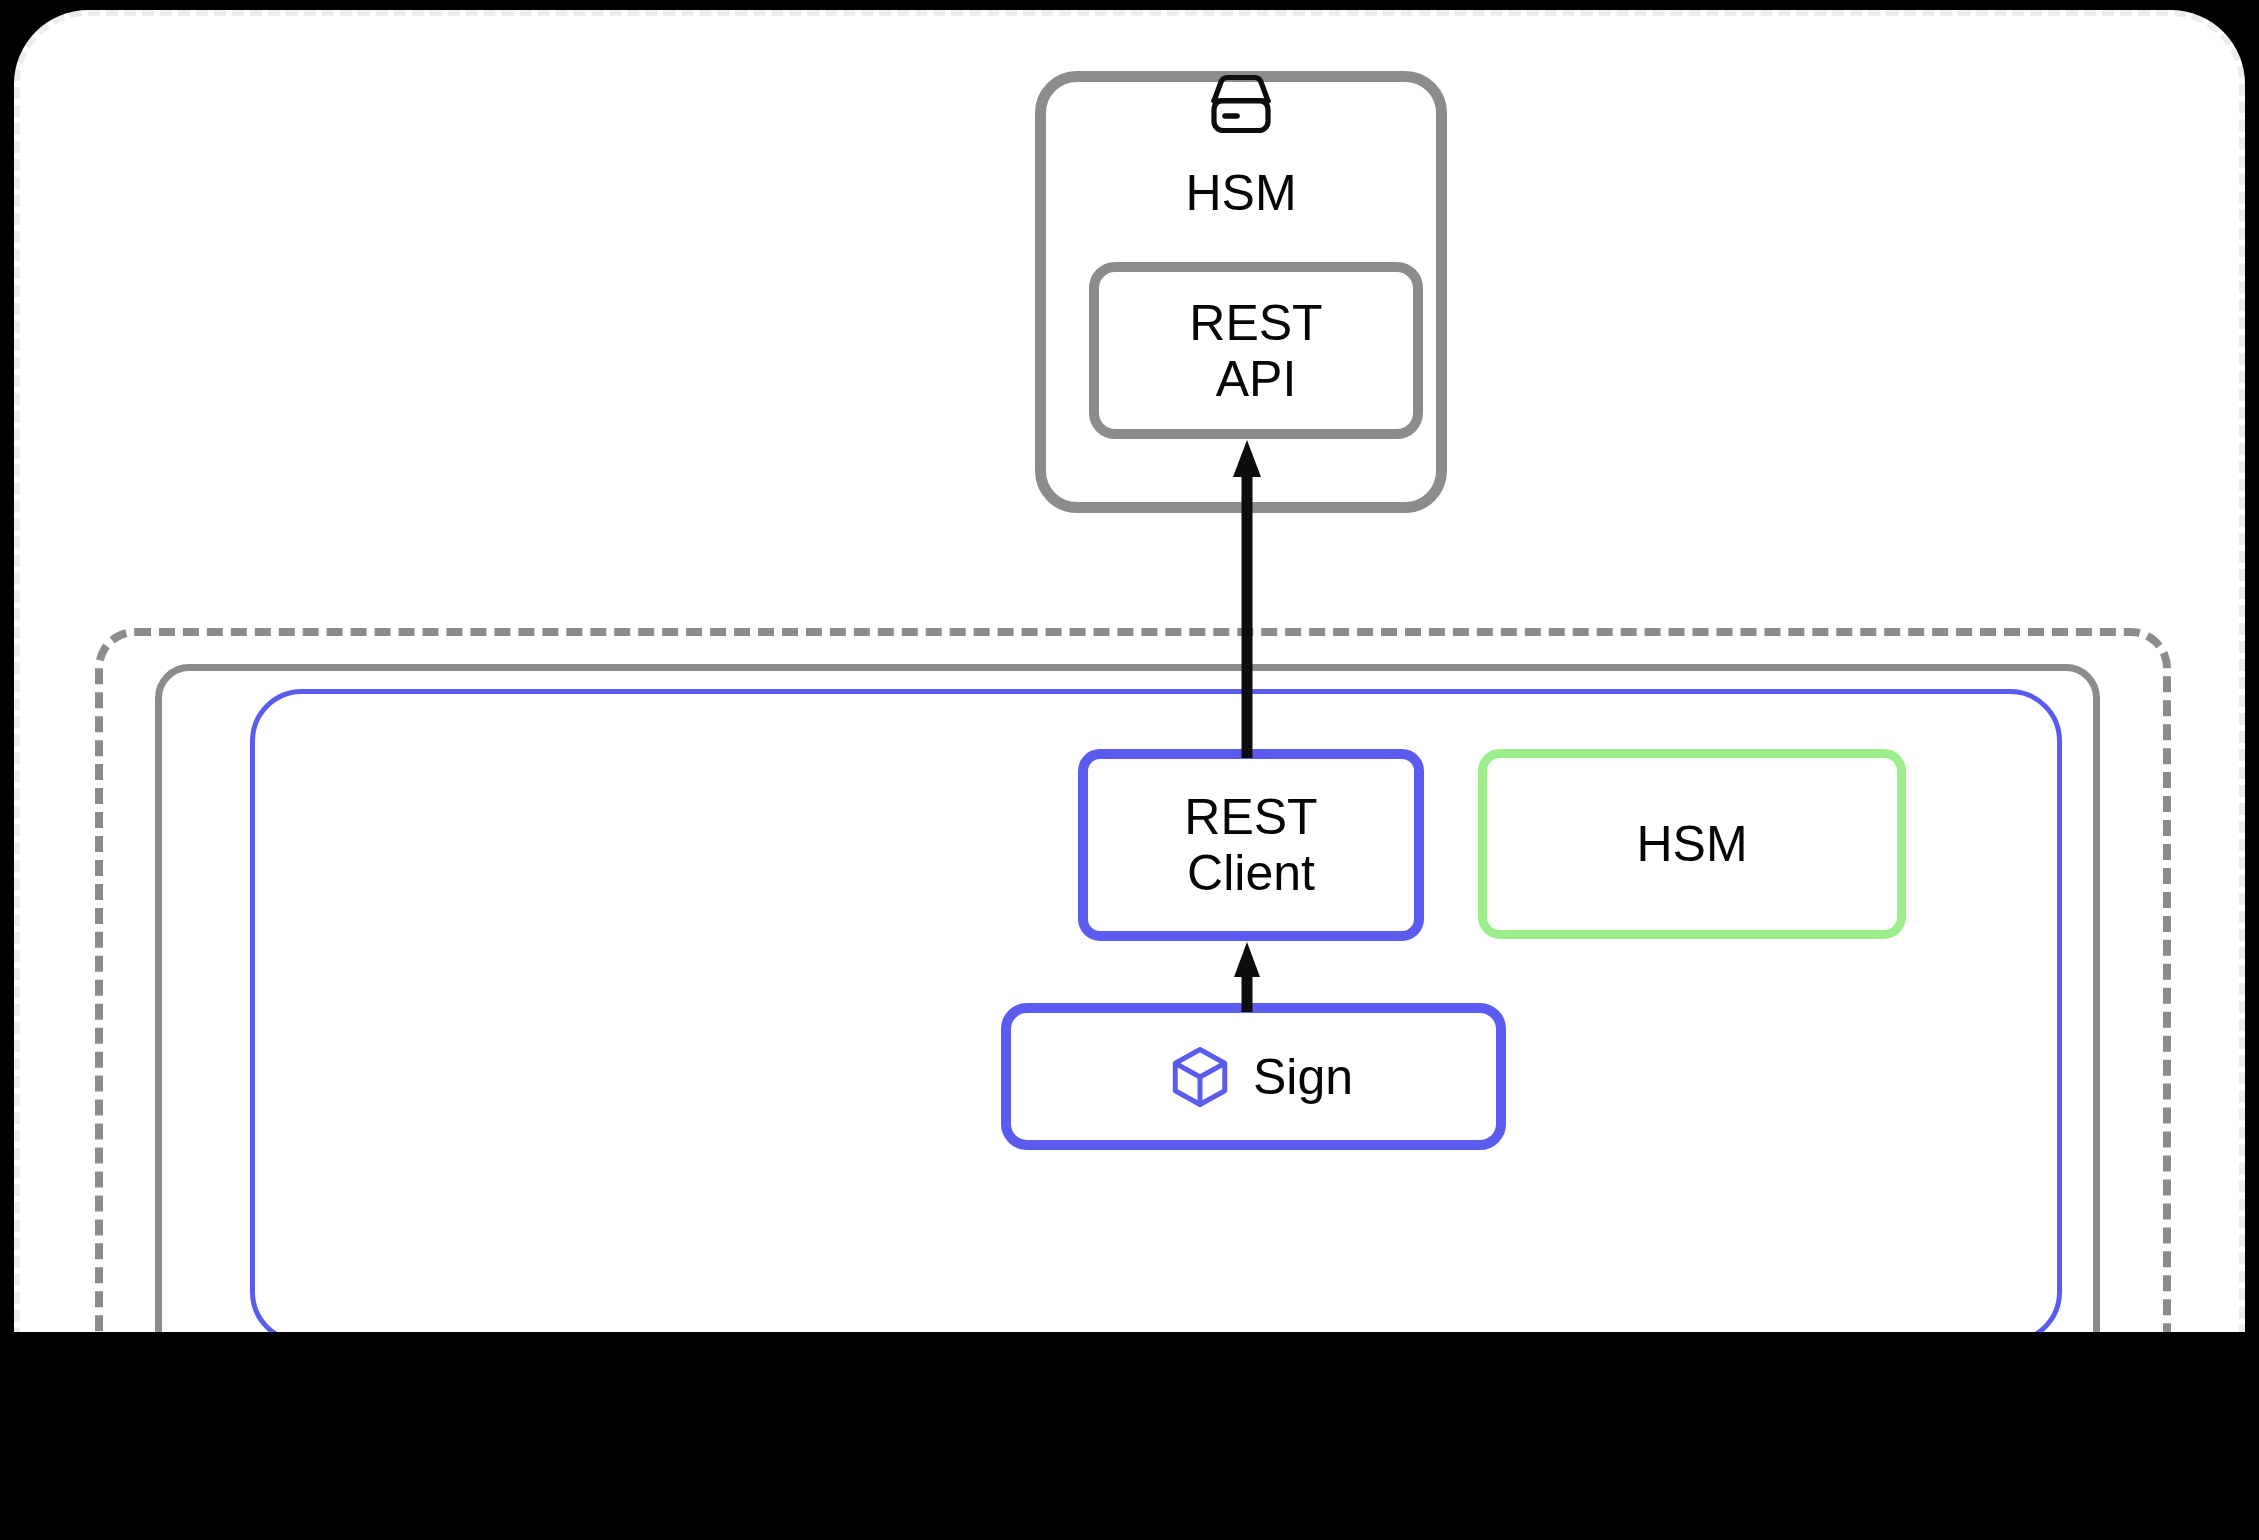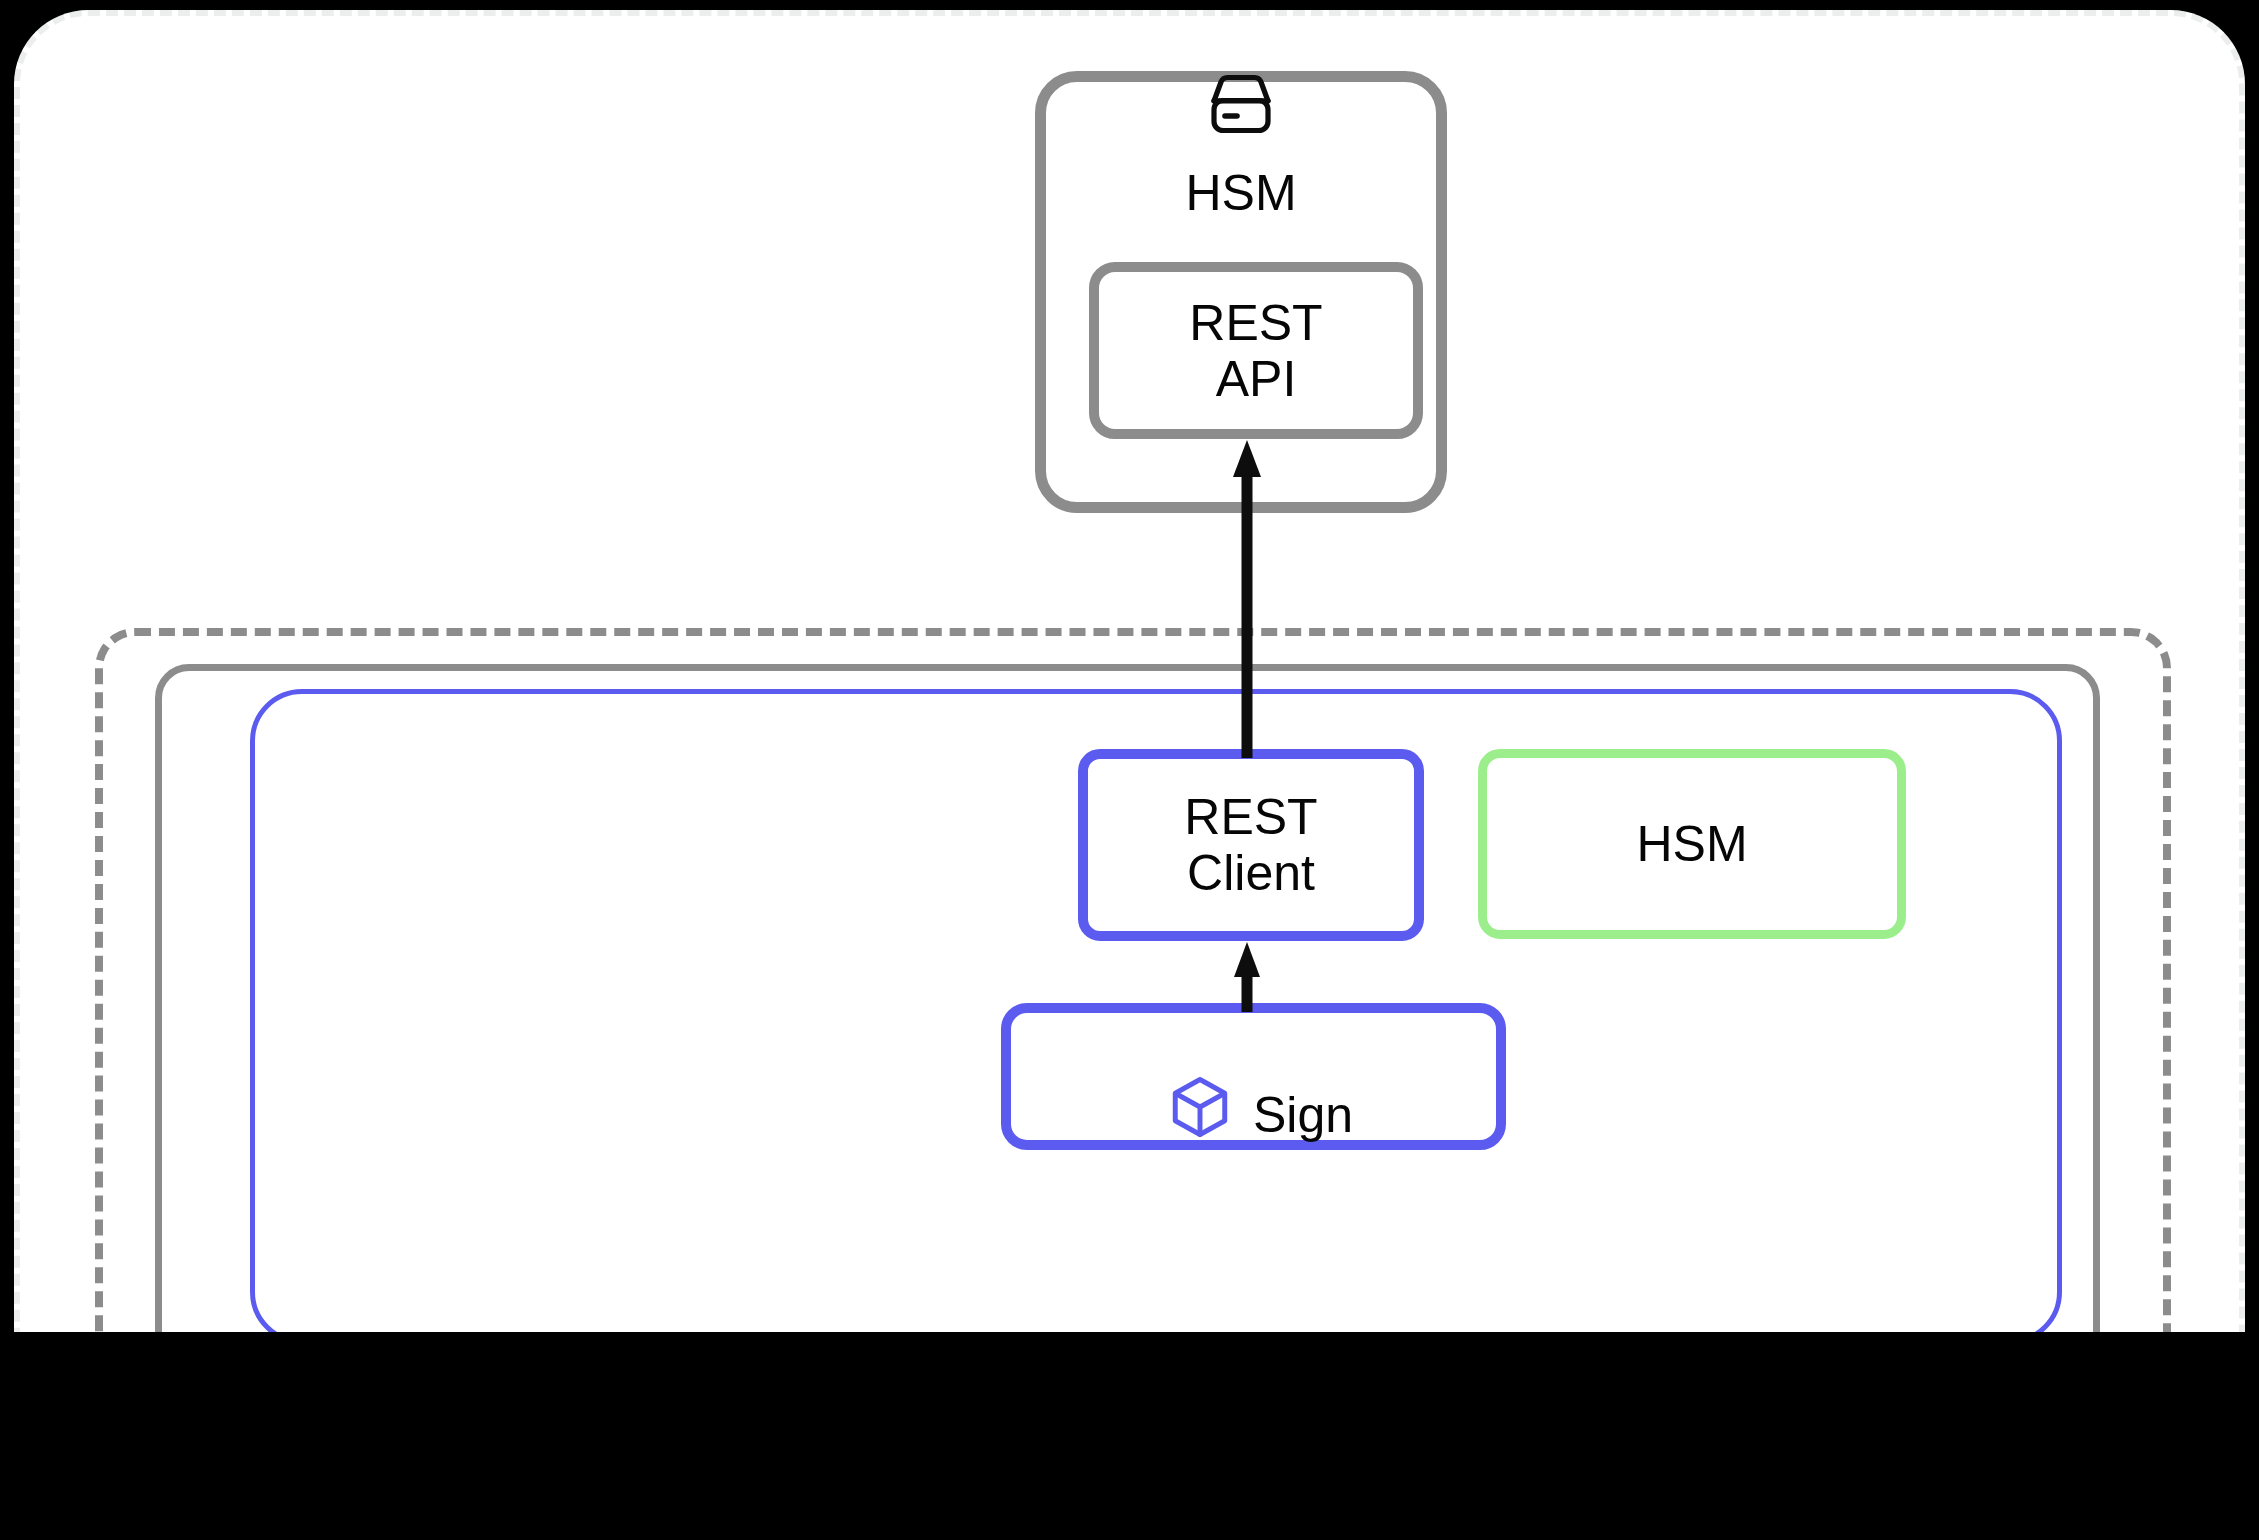--- a/index.html
+++ b/index.html
@@ -163,21 +163,21 @@
     position: absolute;
     left: 1001px;
     top: 1003px;
     width: 505px;
     height: 147px;
     border: 10px solid #5b5bf0;
     border-radius: 26px;
     box-sizing: border-box;
     display: flex;
     flex-direction: row;
-    align-items: flex-end;
+    align-items: center;
     justify-content: center;
     gap: 20px;
     padding-left: 13px;
   }
   #sign-box .sign-text {
     font-size: 50px;
     color: #060606;
     line-height: 1;
   }
   #cube-icon { width: 66px; height: 66px; display: block; }

